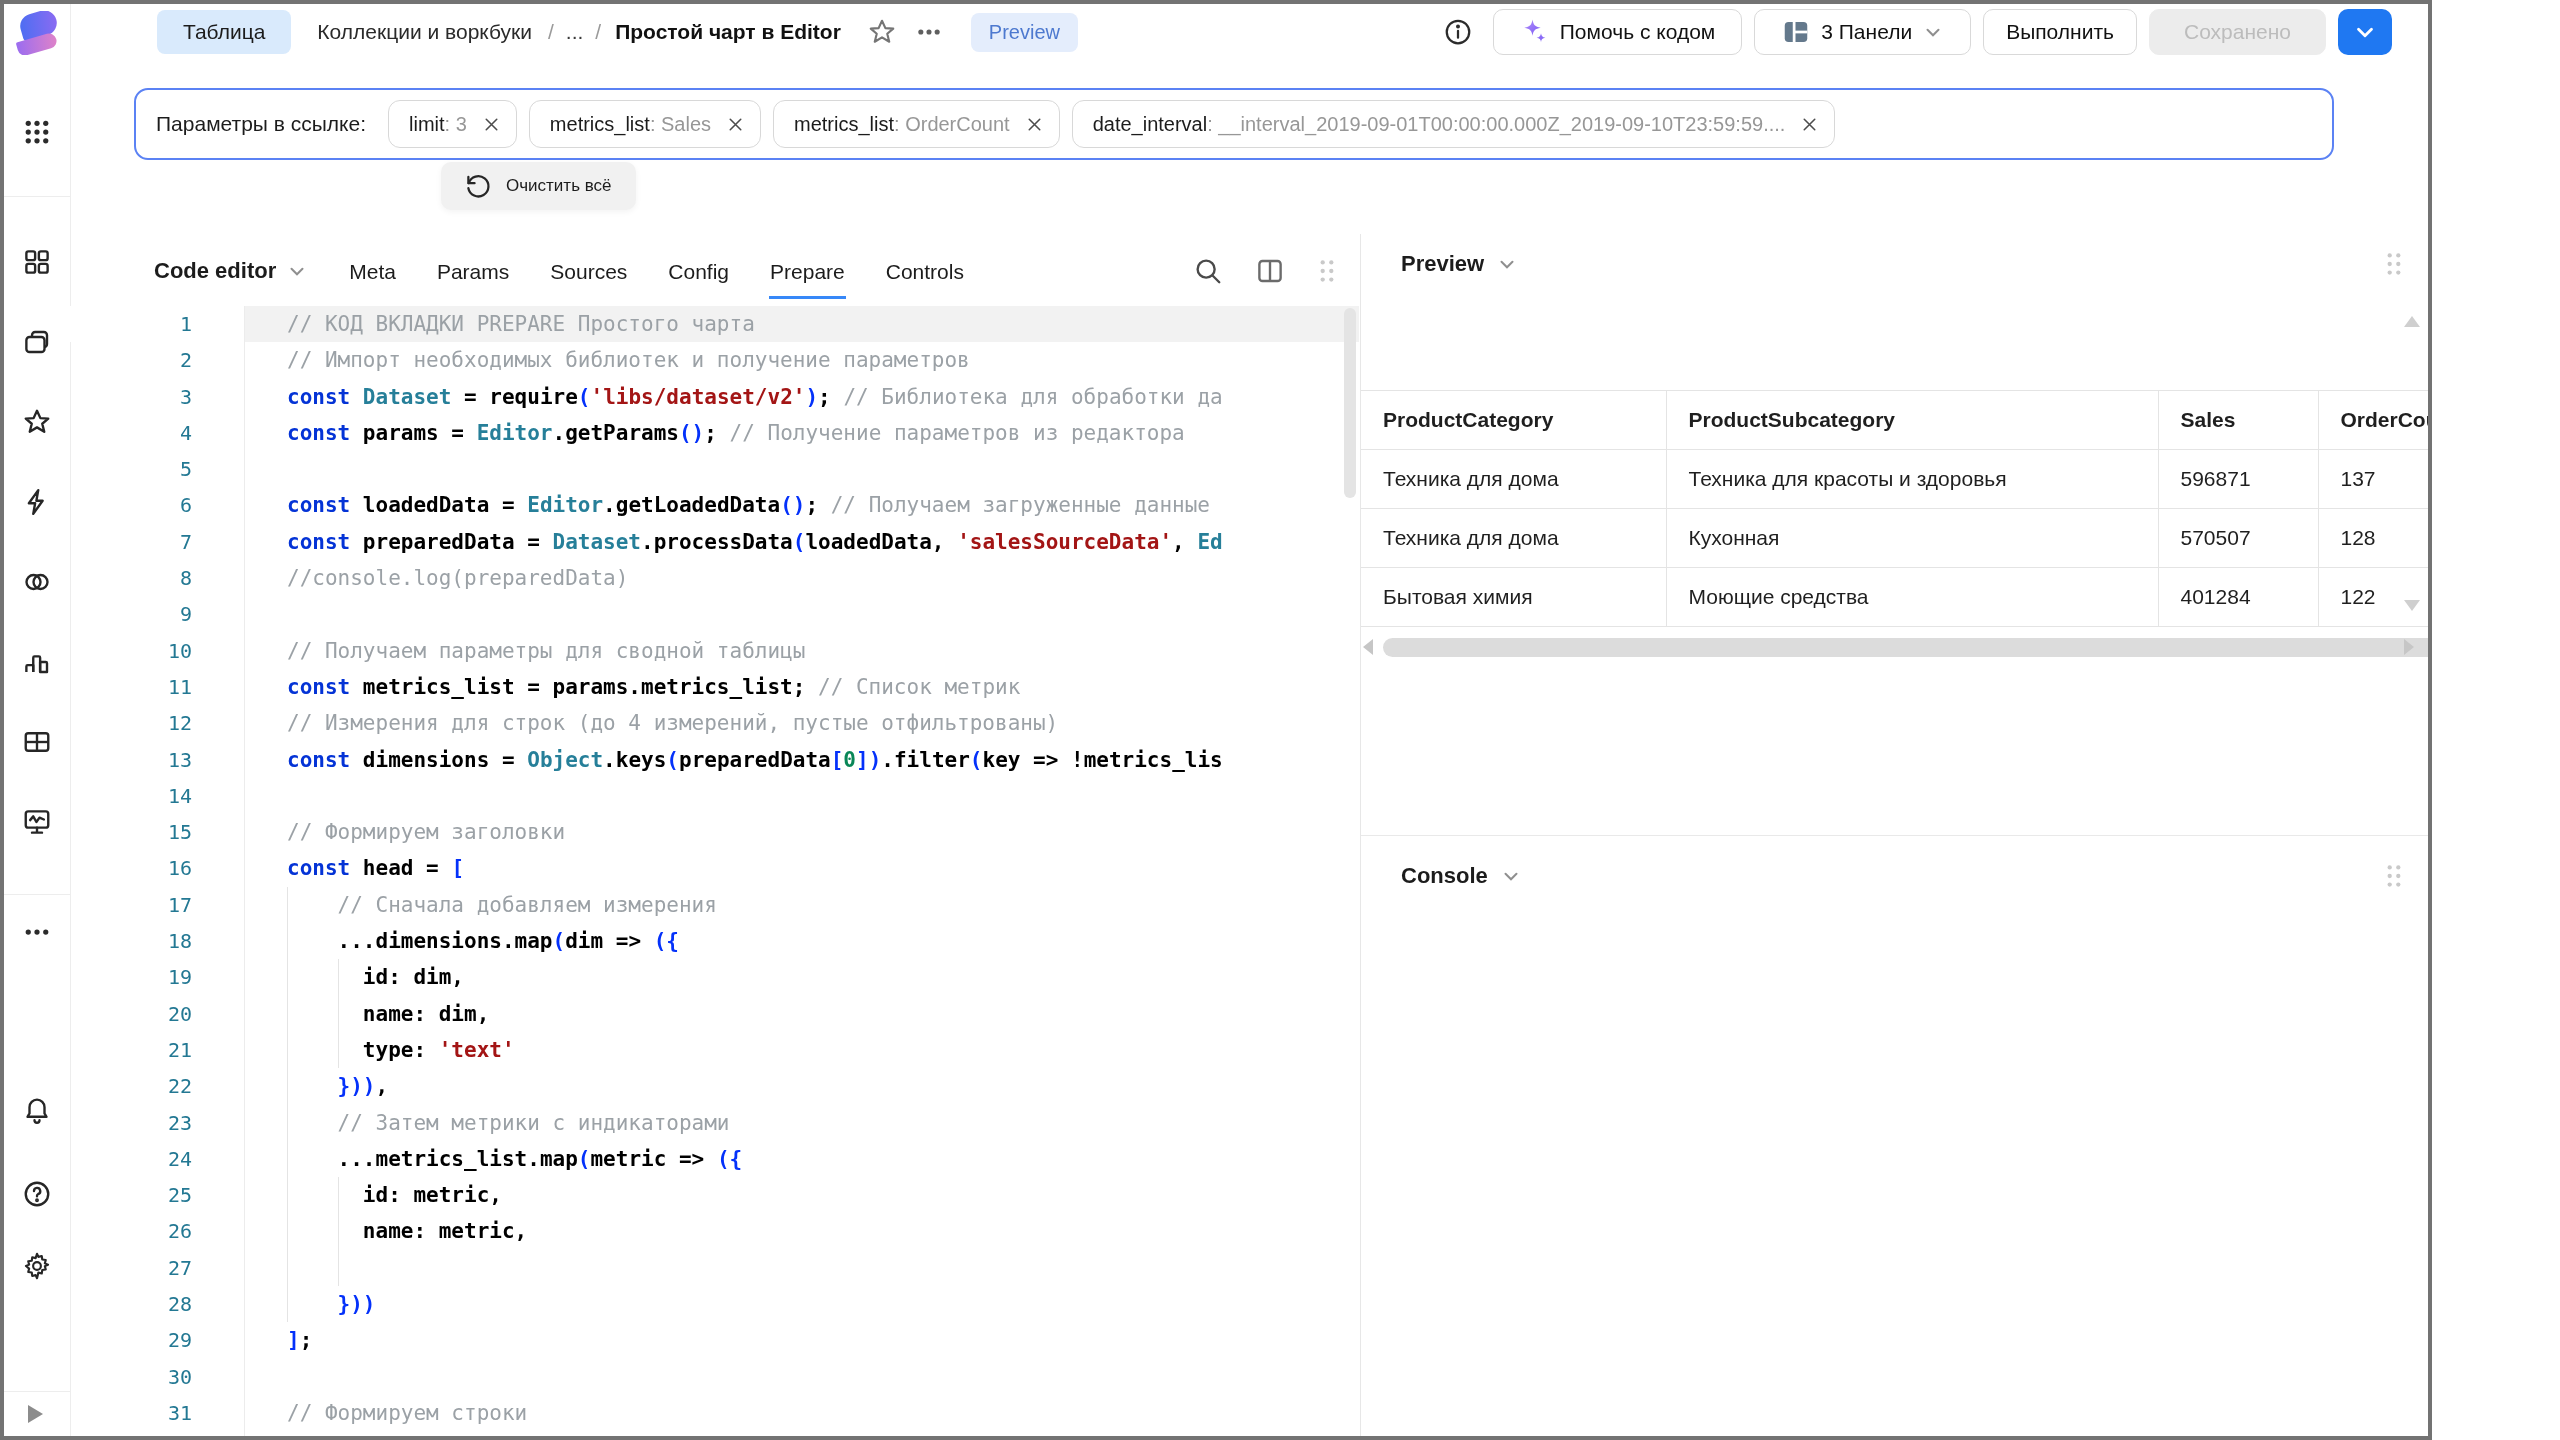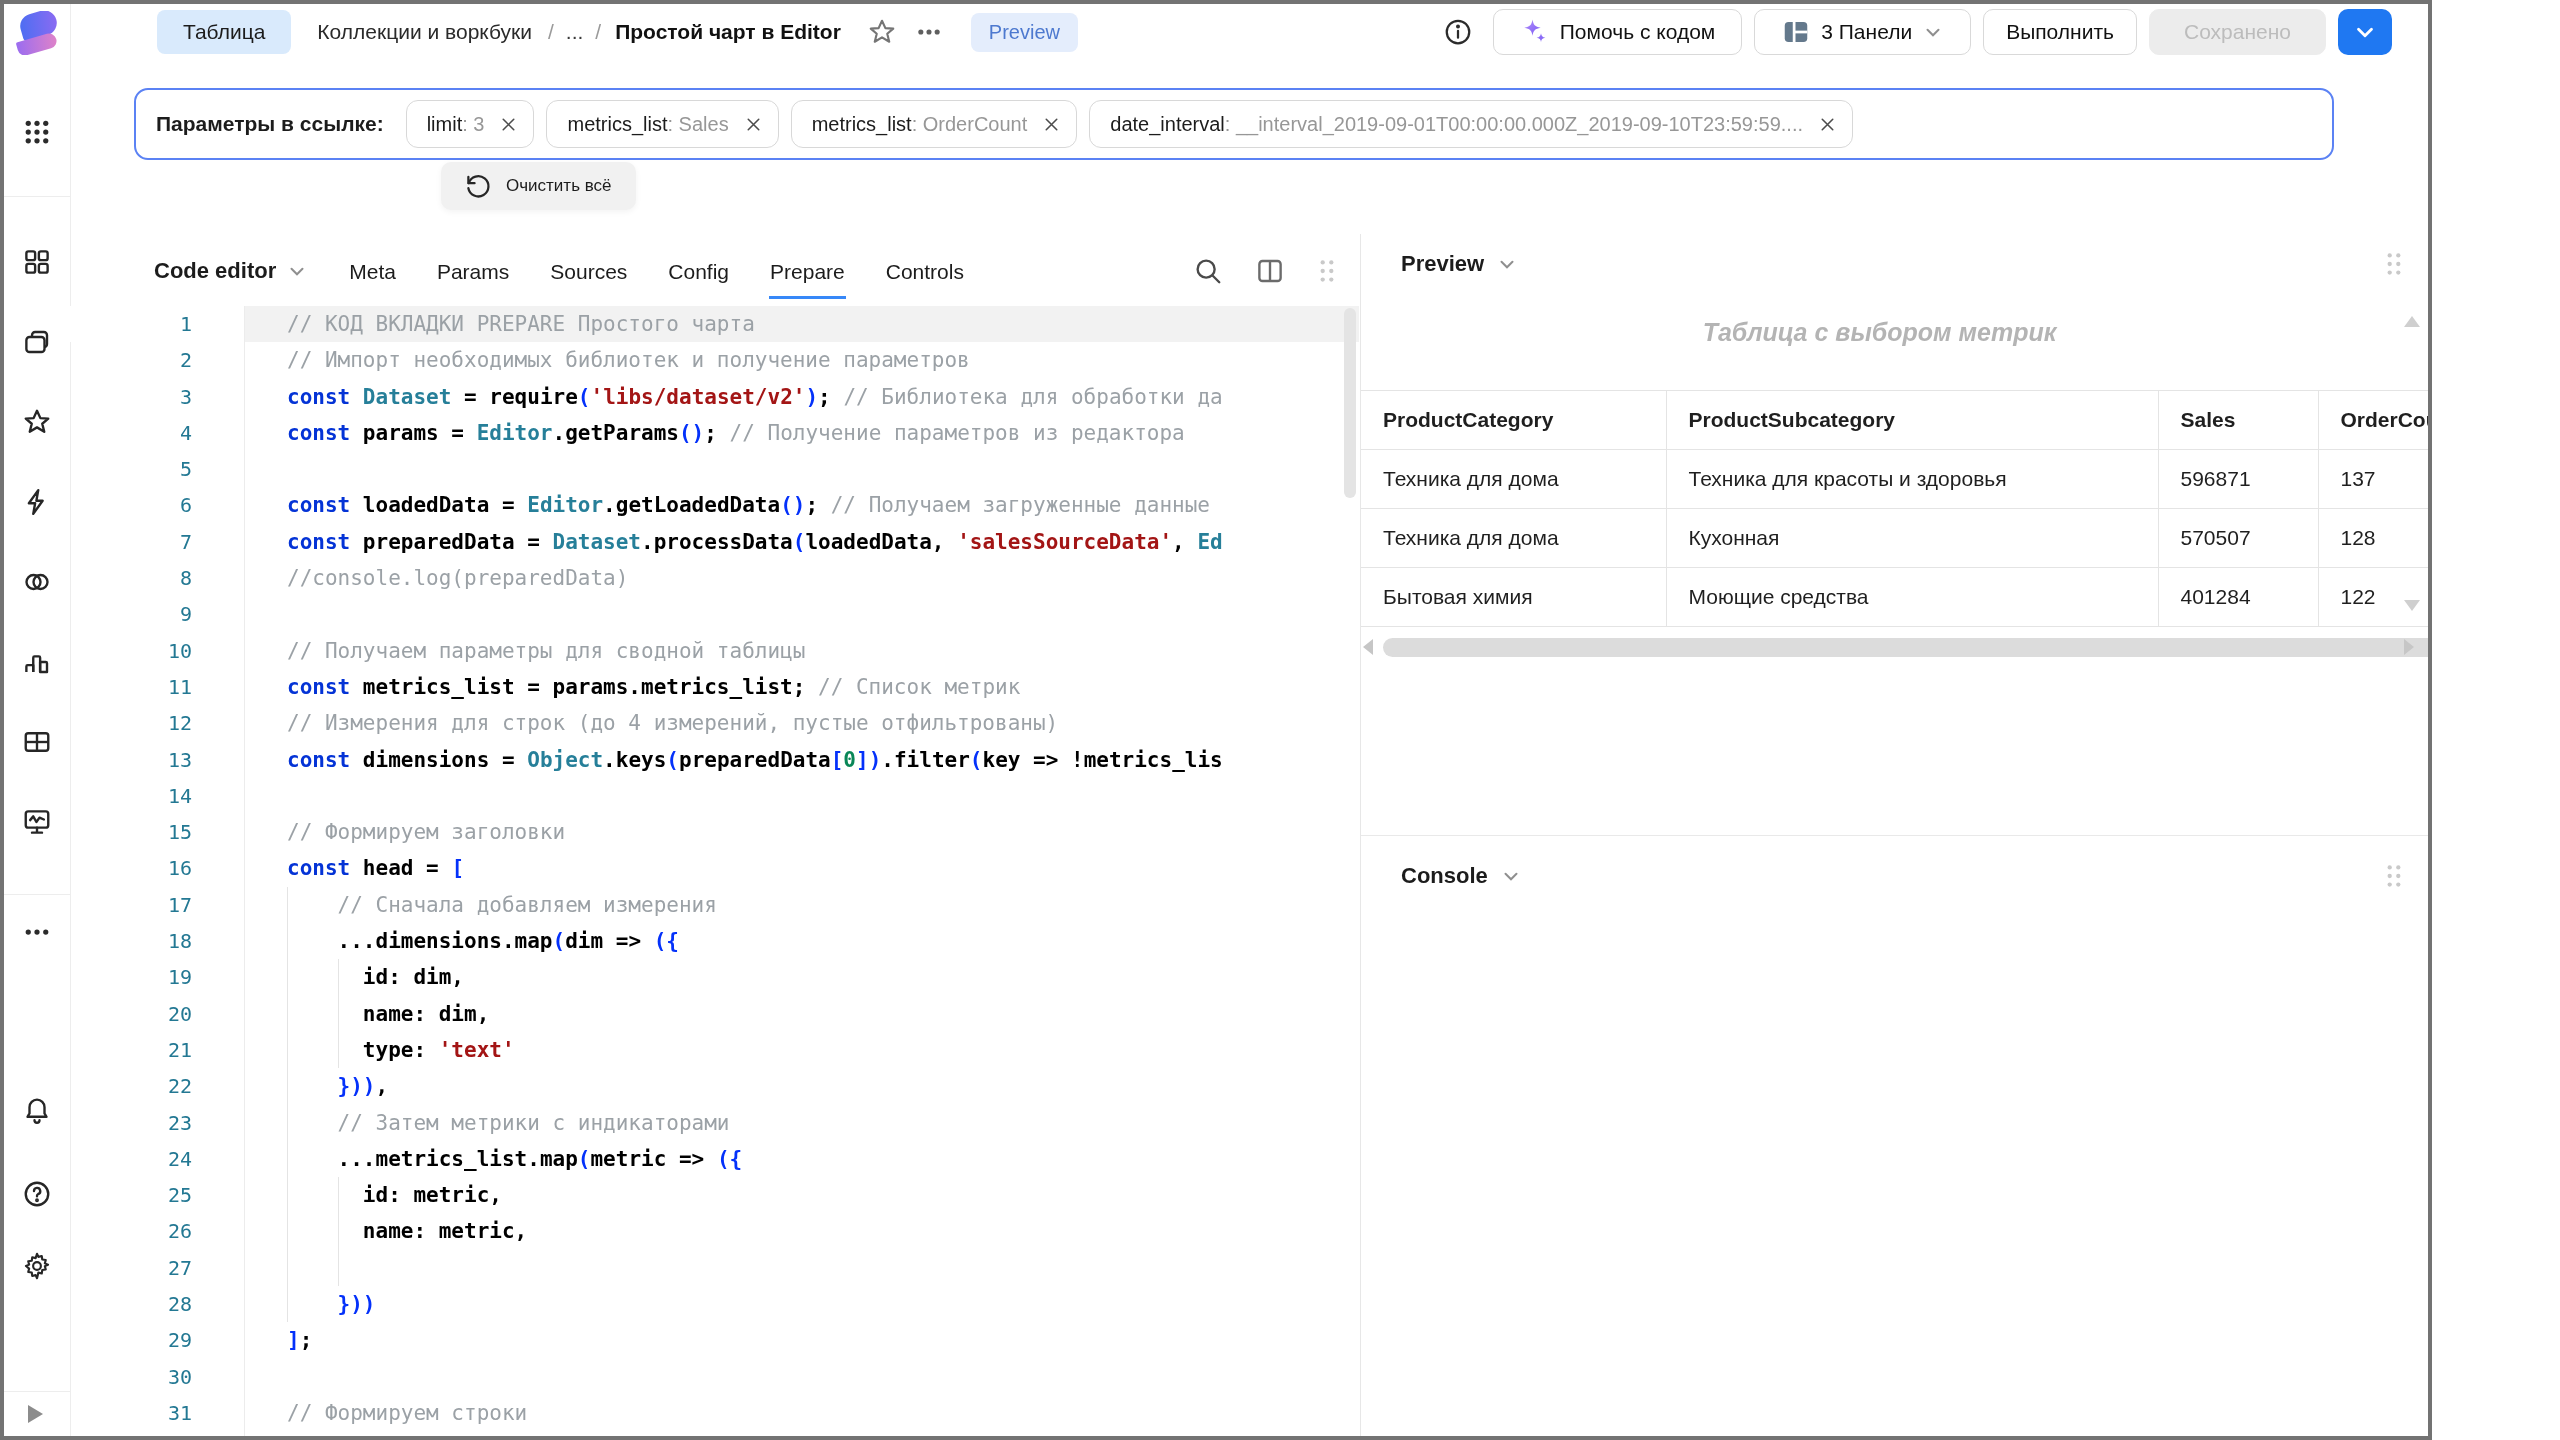--- a/index.html
+++ b/index.html
@@ -35,21 +35,21 @@
   .tb-right{margin-left:auto;display:flex;align-items:center;gap:12px;}
   .btn{height:46px;display:flex;align-items:center;gap:10px;padding:0 26px;border:1px solid #d9d9d9;
     border-radius:10px;background:#fff;font-size:21px;color:#111;cursor:pointer;white-space:nowrap;}
   .btn-disabled{background:#ececec;border-color:#ececec;color:#bcbcbc;cursor:default;padding:0 34px;}
   .btn-blue{width:54px;height:46px;background:#1f78f2;border-radius:10px;border:none;display:flex;
     align-items:center;justify-content:center;cursor:pointer;}
 
   
   .params-box{position:absolute;left:130px;top:84px;width:2200px;height:72px;border:2px solid #5b82f4;
     border-radius:14px;box-sizing:border-box;display:flex;align-items:center;padding:0 20px;gap:12px;background:#fff;}
-  .params-label{font-weight:700;font-size:21px;white-space:nowrap;margin-right:10px;}
+  .params-label{font-weight:400;font-size:21px;white-space:nowrap;margin-right:10px;}
   .chip{display:flex;align-items:center;height:46px;border:1px solid #d8d8d8;border-radius:12px;
     padding:0 14px 0 20px;font-size:20px;background:#fff;white-space:nowrap;cursor:default;flex:none;overflow:hidden;}
   .chip-n{color:#1c1c1c;}
   .chip-v{color:#979797;}
   .chip-x{margin-left:14px;cursor:pointer;display:flex;}
   .bar-close{position:absolute;left:2482px;top:103px;cursor:pointer;}
   .clear-btn{position:absolute;left:437px;top:158px;height:48px;background:#f1f1f1;border-radius:10px;
     display:flex;align-items:center;gap:14px;padding:0 24px;font-size:17px;cursor:pointer;box-shadow:0 2px 6px rgba(0,0,0,0.05);}
 
   
@@ -531,21 +531,20 @@
         <svg viewBox="0 0 18 26" width="20" height="28" fill="#c9c9c9">
             <circle cx="5" cy="5" r="2"></circle>
             <circle cx="13" cy="5" r="2"></circle>
             <circle cx="5" cy="13" r="2"></circle>
             <circle cx="13" cy="13" r="2"></circle>
             <circle cx="5" cy="21" r="2"></circle>
             <circle cx="13" cy="21" r="2"></circle>
           </svg>
       </span>
     </div>
-    <div class="chart-title">Таблица с выбором метрик</div>
     <div class="tri-up"></div>
     <table class="ptable">
       <colgroup>
           <col style="width:305px">
           <col style="width:492px">
           <col style="width:160px">
           <col style="width:233px">
         </colgroup>
       <thead>
           <tr id="ptable-head">

